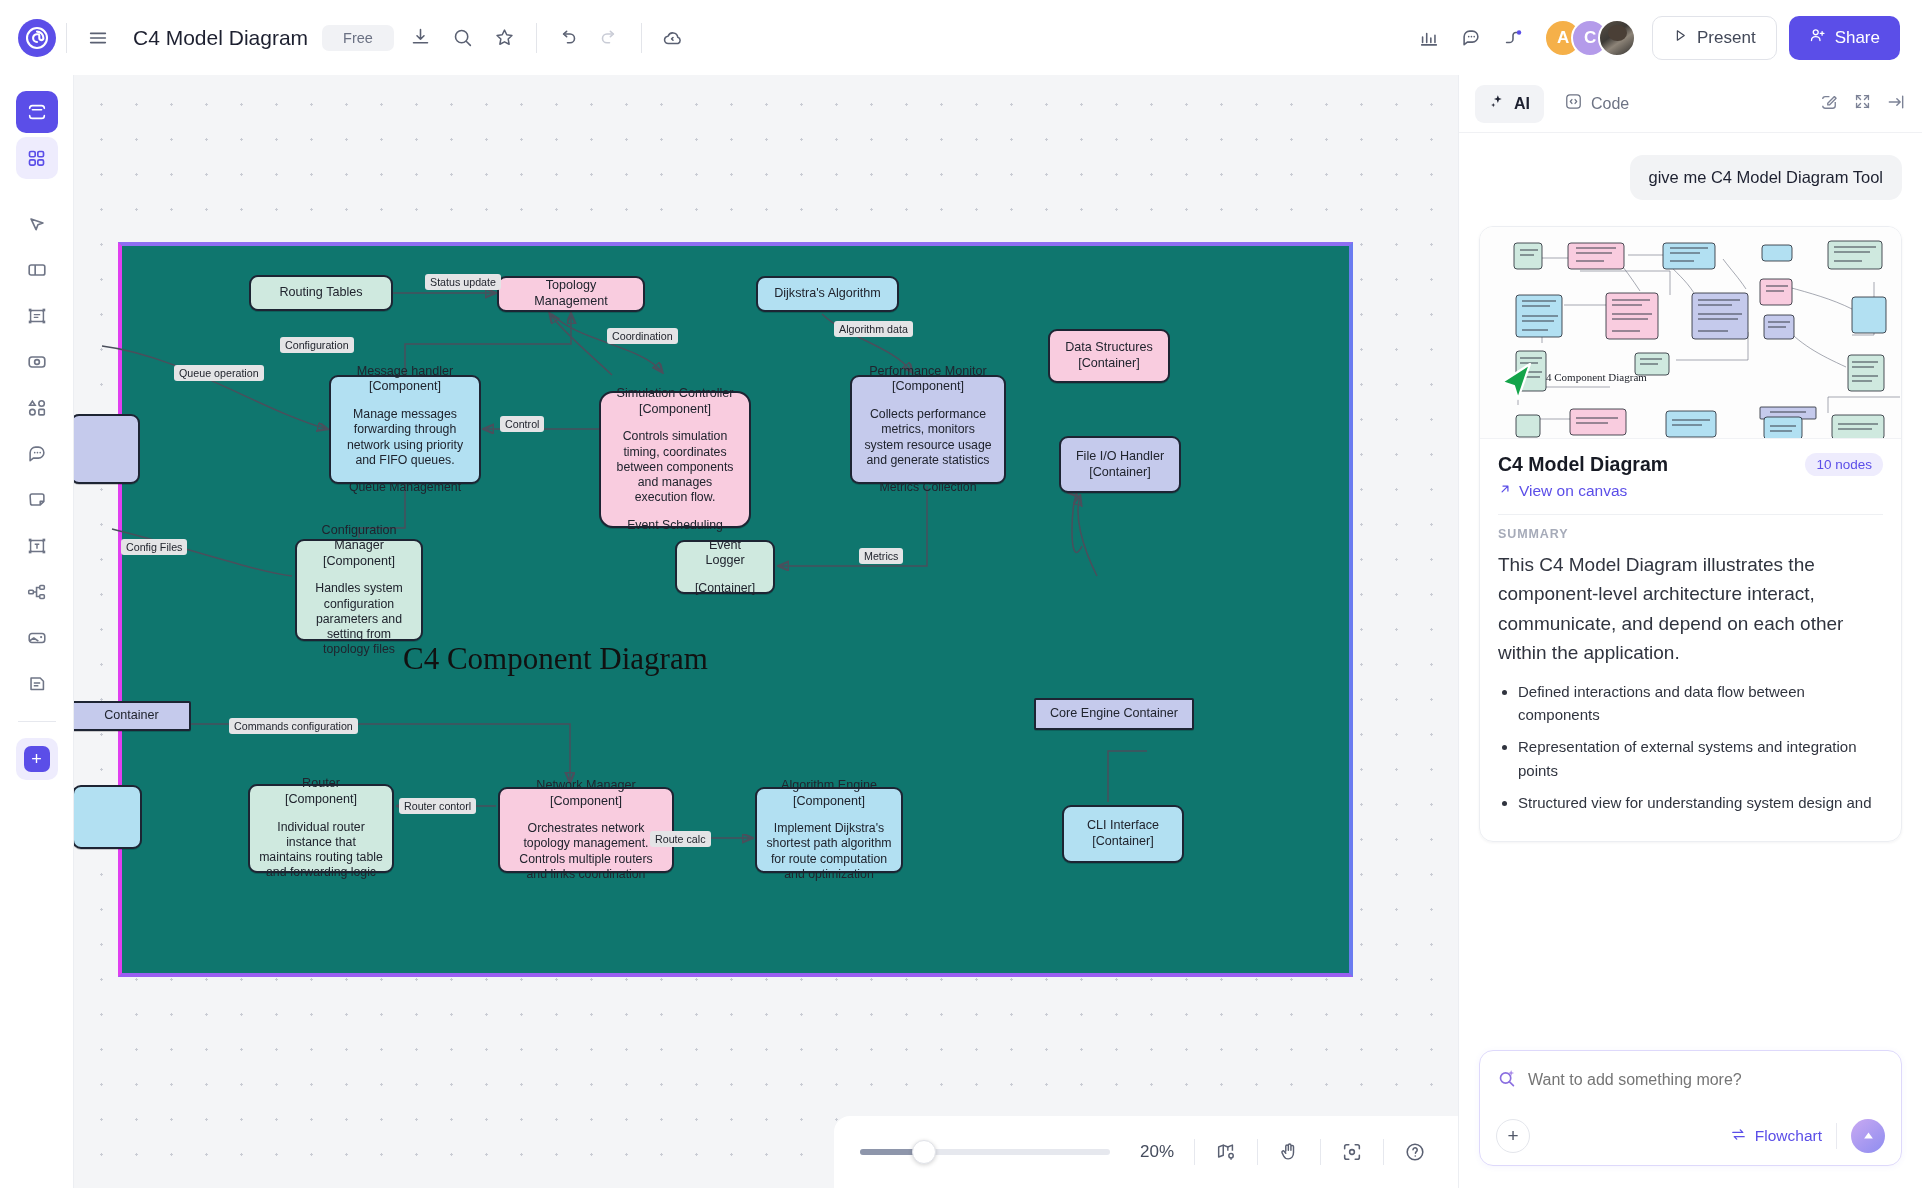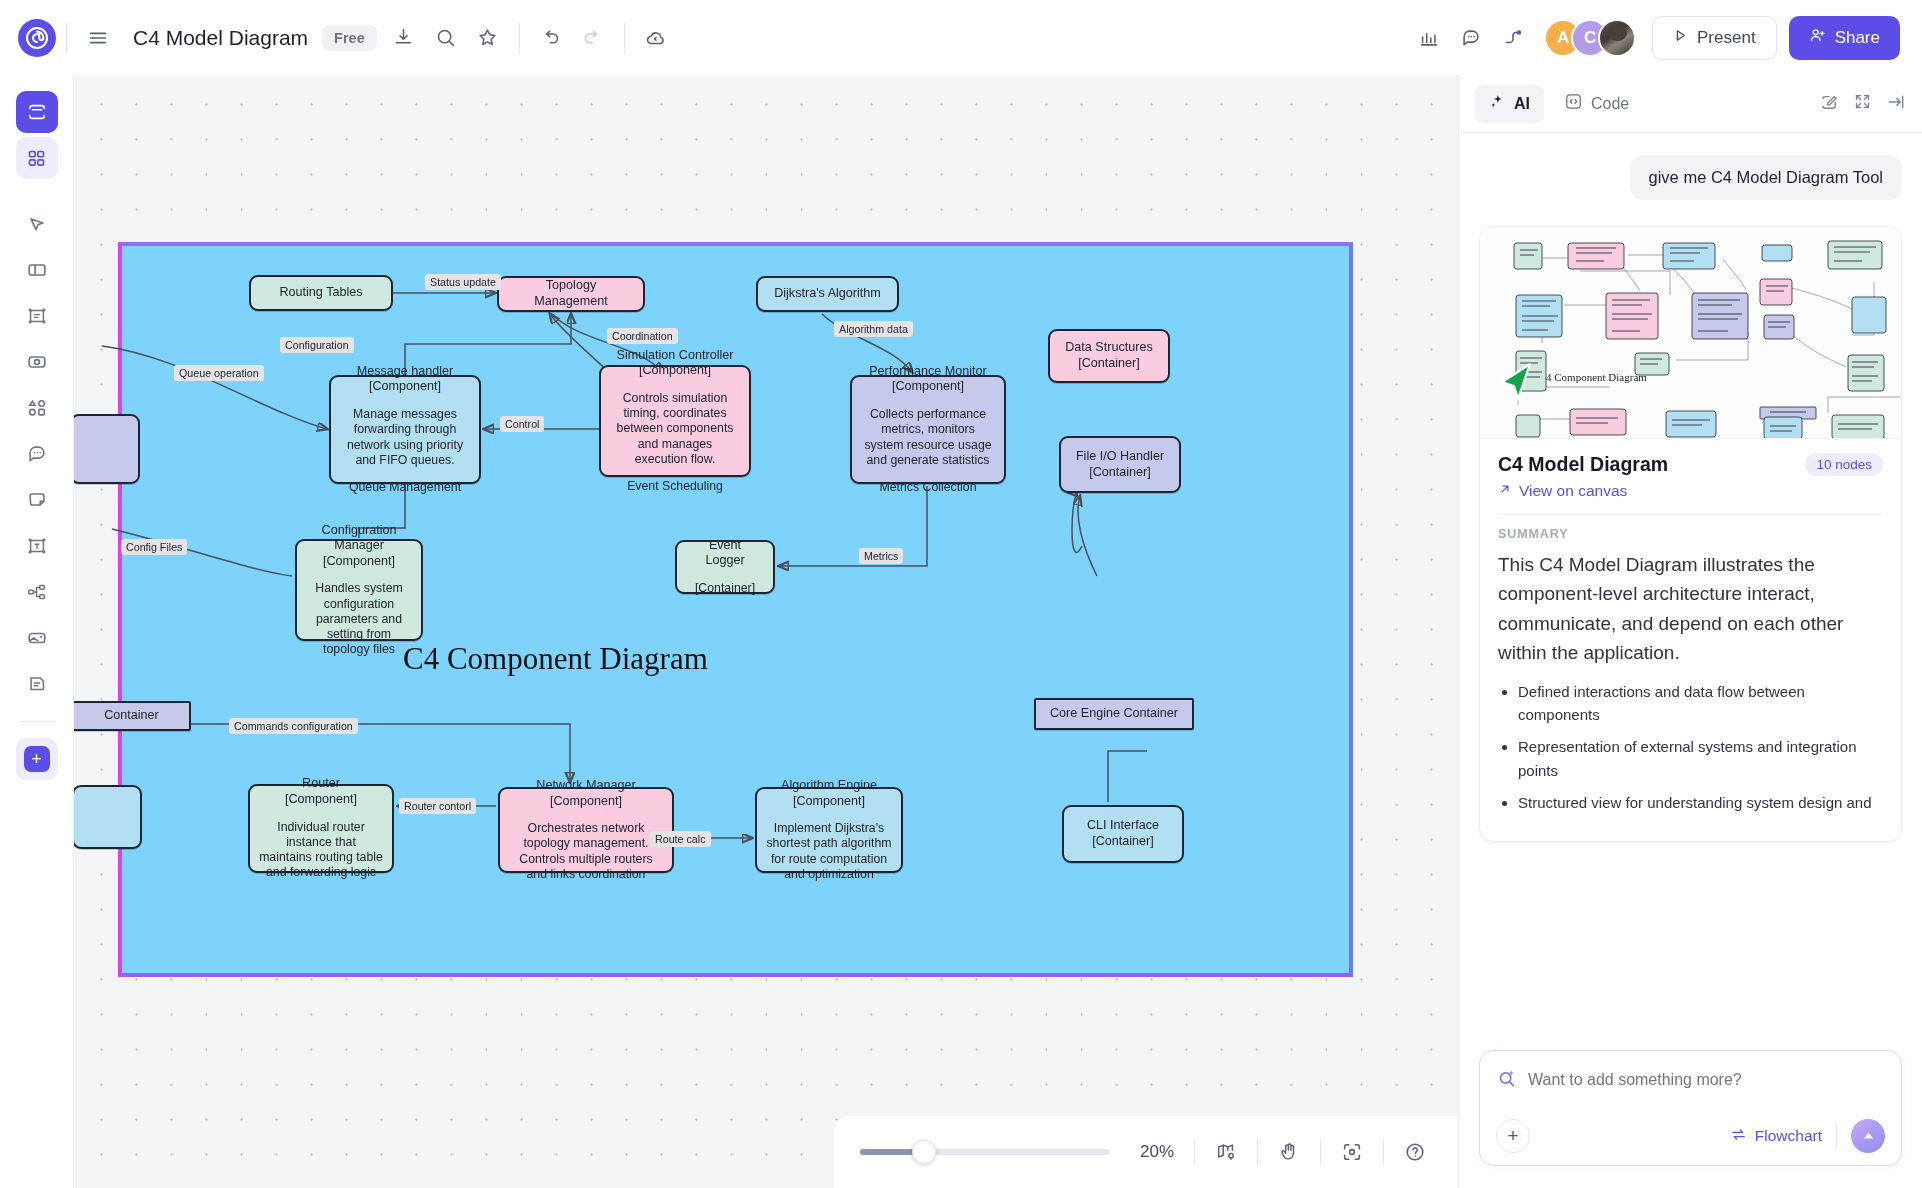--- a/index.html
+++ b/index.html
@@ -35,21 +35,21 @@
     width: 42px; height: 42px; border-radius: 9px;
     display:flex; align-items:center; justify-content:center;
     color:#5a6072; cursor:pointer; flex:0 0 42px;
   }
   .doc-title {
     font-size: 21px; color:#1d2030; font-weight:500;
     margin-left: 14px; margin-right: 14px; white-space:nowrap;
   }
   .badge-free {
     background:#f1f2f5; color:#6b7183; font-size:14.5px;
-    padding:5px 12px; border-radius:7px; font-weight:700;
+    padding:5px 21px; border-radius:7px; font-weight:400;
   }
   .spacer { flex:1 1 auto; }
   .avatars { display:flex; align-items:center; margin-right:16px; margin-left:10px;}
   .avatar {
     width:38px; height:38px; border-radius:50%;
     display:flex; align-items:center; justify-content:center;
     color:#fff; font-size:17px; font-weight:600;
     border:2px solid #fff; margin-left:-11px;
   }
   .avatar:first-child{ margin-left:0; }
@@ -103,21 +103,21 @@
 
   
   .canvas-wrap{ flex:1 1 auto; position:relative; overflow:hidden; background:#f4f5f7; }
   .canvas-dots{
     position:absolute; inset:0;
     background-image: radial-gradient(#c9ccd4 1.4px, transparent 1.4px);
     background-size: 35px 35px; background-position: 10px 12px;
   }
   .sel-frame{
     position:absolute; left:44px; top:167px; width:1235px; height:735px;
-    background:#7dd3fc;
+    background:#0f766e;
     border-left:4px solid #e03ff0;
     border-top:4px solid #8e6ef2;
     border-right:4px solid #6a7bf0;
     border-bottom:4px solid #9a5ef2;
   }
   .node{
     position:absolute; border:2.5px solid #1d2433;
     border-radius:9px; color:#20242e; text-align:center;
     display:flex; flex-direction:column; align-items:center; justify-content:center;
     padding:7px 9px; line-height:1.24; box-shadow:0 1px 0 rgba(0,0,0,.18);
@@ -497,21 +497,21 @@
             <div class="node n-periw" style="left: 937px; top: 190px; width: 122px; height: 57px;">
               <div class="nt">File I/O Handler</div>
               <div class="nsub">[Container]</div>
             </div>
             <div class="node n-blue" style="left: 207px; top: 129px; width: 152px; height: 109px;">
               <div class="nt">Message handler</div>
               <div class="nsub">[Component]</div>
               <div class="nd">Manage messages forwarding through network using priority and FIFO queues.</div>
               <div class="nft">Queue Management</div>
             </div>
-            <div class="node n-pink" style="left: 477px; top: 119px; width: 152px; height: 112px;">
+            <div class="node n-pink" style="left: 477px; top: 145px; width: 152px; height: 137px; border-radius: 14px;">
               <div class="nt">Simulation Controller</div>
               <div class="nsub">[Component]</div>
               <div class="nd">Controls simulation timing, coordinates between components and manages execution flow.</div>
               <div class="nft">Event Scheduling</div>
             </div>
             <div class="node n-periw" style="left: 728px; top: 129px; width: 156px; height: 109px;">
               <div class="nt">Performance Monitor</div>
               <div class="nsub">[Component]</div>
               <div class="nd">Collects performance metrics, monitors system resource usage and generate statistics</div>
               <div class="nft">Metrics Collection</div>

